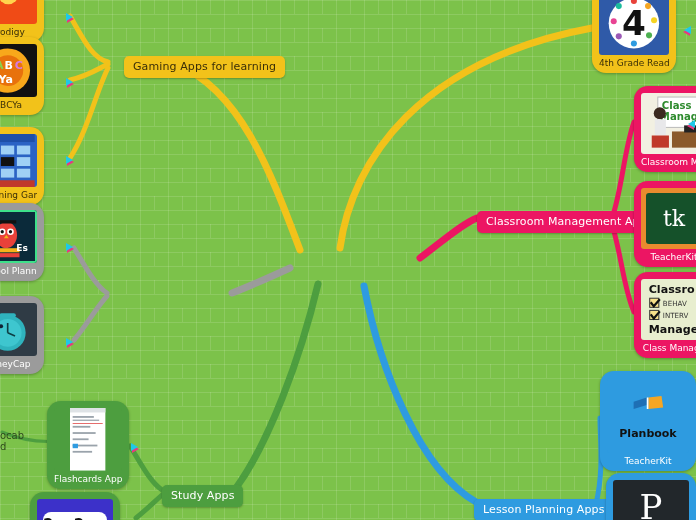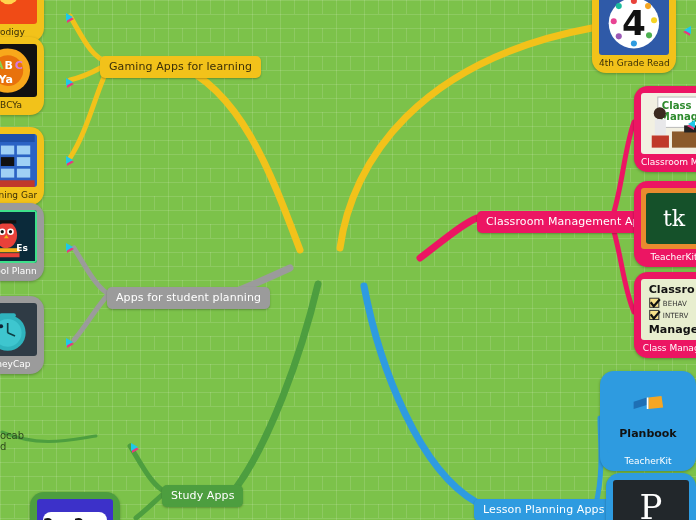--- a/index.html
+++ b/index.html
@@ -129,25 +129,22 @@
     <path d="M596,504 C604,470 600,440 600,418" fill="none" stroke="#2e9be0" stroke-width="5" stroke-linecap="round"></path>
     <path d="M596,506 C604,510 606,512 612,518" fill="none" stroke="#2e9be0" stroke-width="5" stroke-linecap="round"></path>
   </svg>
 
   <div style="position:absolute;left:0;top:430px;font-size:10px;line-height:11px;color:#2e4a1c;">
     <span>ocab</span><br>
     <span>d</span>
   </div>
 
 
-  <div class="node-pill" id="b0" style="left: 100px; top: 56px; background: rgb(242, 194, 26); color: rgb(58, 47, 8); text-align: center;">
+  <div class="node-pill" id="b0" style="left: 124px; top: 56px; background: rgb(242, 194, 26); color: rgb(58, 47, 8); text-align: center;">
     <span>Gaming Apps for learning</span>
-  </div>
-  <div class="node-pill" id="b1" style="left: 107px; top: 287px; background: rgb(155, 155, 155); color: rgb(255, 255, 255);">
-    <span>Apps for student planning</span>
   </div>
   <div class="node-pill" id="b2" style="left: 162px; top: 485px; background: rgb(77, 158, 63); color: rgb(255, 255, 255);">
     <span>Study Apps</span>
   </div>
   <div class="node-pill" id="b3" style="left: 477px; top: 211px; background: rgb(236, 21, 99); color: rgb(255, 255, 255);">
     <span>Classroom Management Apps</span>
   </div>
   <div class="node-pill" id="b4" style="left: 474px; top: 499px; background: rgb(46, 155, 224); color: rgb(255, 255, 255);">
     <span>Lesson Planning Apps</span>
   </div>
@@ -231,20 +228,42 @@
           <circle cx="30" cy="34" r="17" fill="#3ec6cf"></circle>
           <circle cx="22" cy="26" r="2.4" fill="#123"></circle>
           <path d="M30,34 L30,22 M30,34 L39,38" stroke="#0d3f44" stroke-width="2" fill="none"></path>
           <rect x="20" y="10" width="20" height="5" rx="2.5" fill="#2fb3bd"></rect>
         </svg>
       </div>
     </div>
     <span class="caption" style="color: rgb(255, 255, 255);">TimeyCap</span>
   </div>
 
+  <div class="card" id="c5" style="left: 47px; top: 401px; width: 82px; background: rgb(77, 158, 63);">
+    <div class="thumb">
+      <div class="th-fill th-center" style="background:#4d9e3f;">
+        <svg width="52%" height="100%" viewBox="0 0 40 70" preserveAspectRatio="none">
+          <rect x="0" y="0" width="40" height="70" fill="#fff"></rect>
+          <rect x="0" y="0" width="40" height="5" fill="#dfe3e6"></rect>
+          <g fill="#9aa3ab">
+            <rect x="3" y="9" width="24" height="2"></rect>
+              <rect x="3" y="13" width="30" height="1.4"></rect>
+            <rect x="3" y="20" width="20" height="2"></rect>
+              <rect x="3" y="27" width="26" height="2"></rect>
+            <rect x="3" y="34" width="18" height="2"></rect>
+              <rect x="3" y="41" width="28" height="2"></rect>
+            <rect x="3" y="48" width="22" height="2"></rect>
+          </g>
+          <rect x="3" y="17" width="34" height="0.8" fill="#d33"></rect>
+          <rect x="3" y="40" width="6" height="5" fill="#2e9be0"></rect>
+        </svg>
+      </div>
+    </div>
+    <span class="caption" style="color: rgb(255, 255, 255);">Flashcards App</span>
+  </div>
 
   <div class="card" id="c6" style="left: 30px; top: 492px; width: 90px; background: rgb(77, 158, 63);">
     <div class="thumb">
       <div class="th-fill th-center" style="background:#3c31c9;">
         <div style="background:#fff;border-radius:8px;width:84%;height:62%;display:flex;align-items:center;justify-content:center;font-size:15px;font-weight:bold;color:#111;font-family:'DejaVu Sans',sans-serif;">2 x 2 = ?</div>
       </div>
     </div>
   </div>
 
   <div class="card" id="c7" style="left: 592px; top: -16px; width: 84px; background: rgb(242, 194, 26);">

